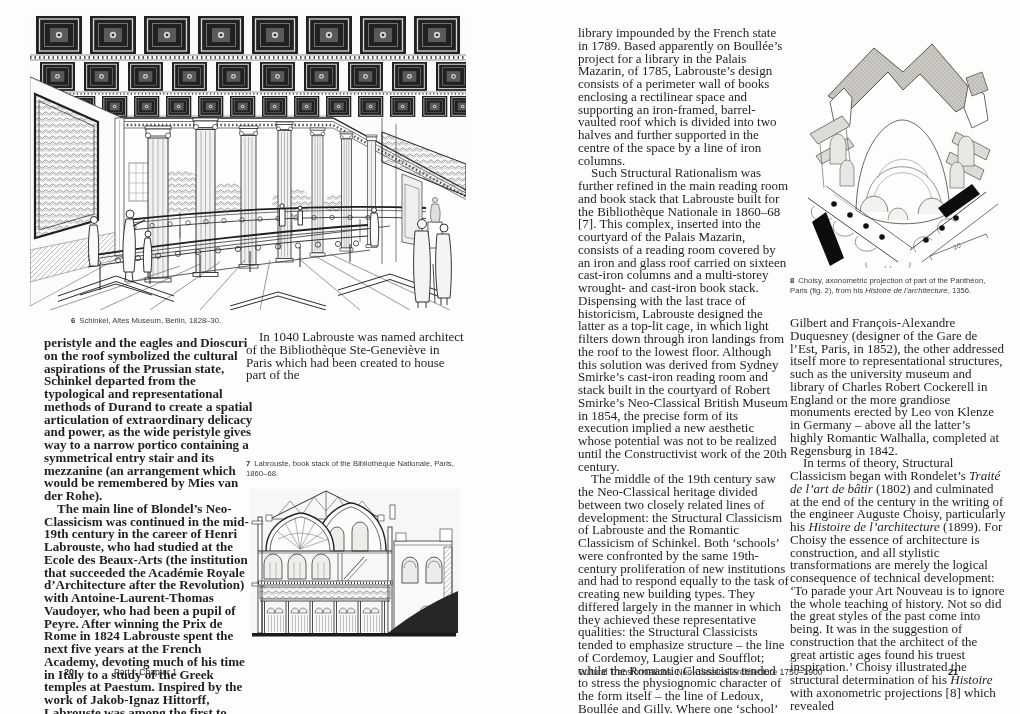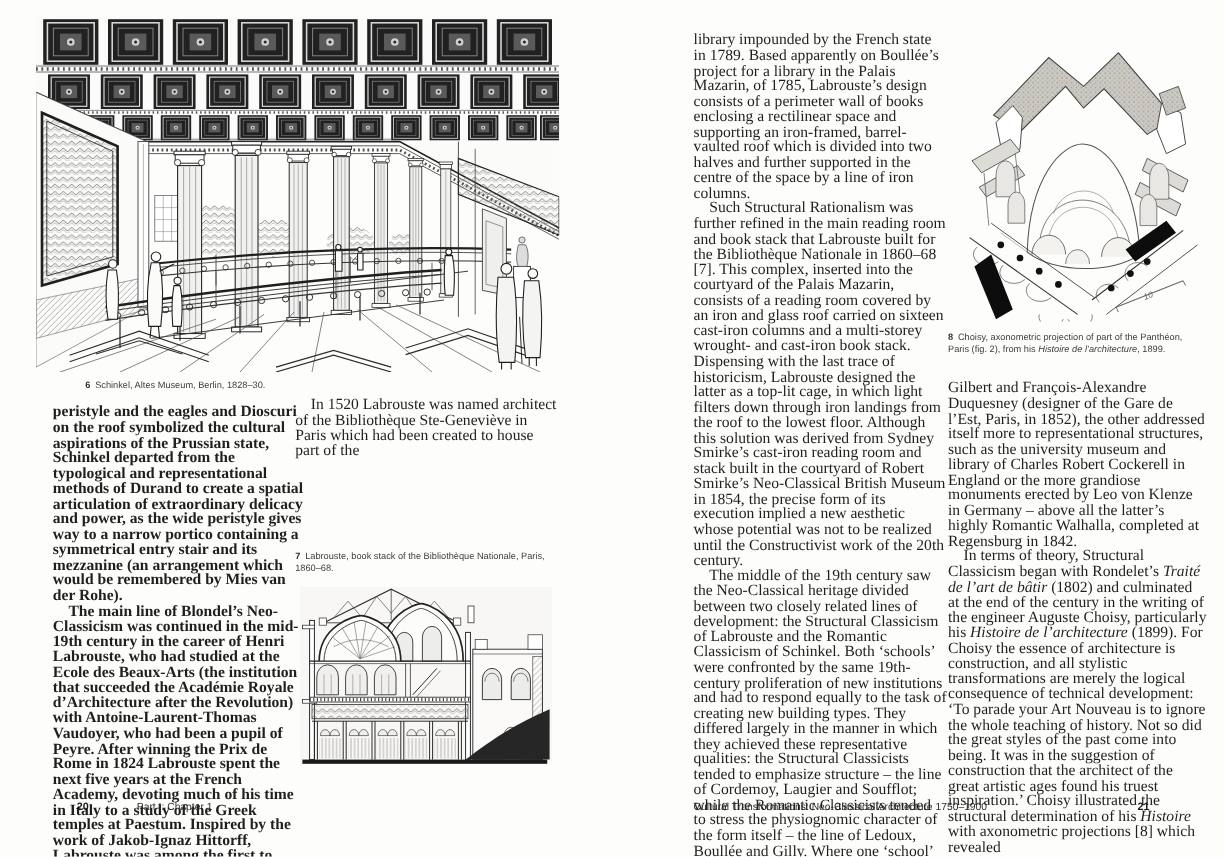--- a/index.html
+++ b/index.html
@@ -335,21 +335,21 @@
 
     <div class="caption cap6">
       <span class="num">6</span><span><span>Schinkel, Altes Museum, Berlin, 1828–30.</span></span>
     </div>
 
     <div class="col bodytext col-l1">
         <p><span>peristyle and the eagles and Dioscuri on the roof symbolized the cultural aspirations of the Prussian state, Schinkel departed from the typological and representational methods of Durand to create a spatial articulation of extraordinary delicacy and power, as the wide peristyle gives way to a narrow portico containing a symmetrical entry stair and its mezzanine (an arrangement which would be remembered by Mies van der Rohe).</span></p>
         <p class="indent"><span>The main line of Blondel’s Neo-Classicism was continued in the mid-19th century in the career of Henri Labrouste, who had studied at the Ecole des Beaux-Arts (the institution that succeeded the Académie Royale d’Architecture after the Revolution) with Antoine-Laurent-Thomas Vaudoyer, who had been a pupil of Peyre. After winning the Prix de Rome in 1824 Labrouste spent the next five years at the French Academy, devoting much of his time in Italy to a study of the Greek temples at Paestum. Inspired by the work of Jakob-Ignaz Hittorff, Labrouste was among the first to argue that such structures had</span></p>
       </div>
     <div class="col bodytext col-l2">
-        <p class="indent"><span>In 1520 Labrouste was named architect of the Bibliothèque Ste-Geneviève in Paris which had been created to house part of the</span></p>
+        <p class="indent"><span>In 1040 Labrouste was named architect of the Bibliothèque Ste-Geneviève in Paris which had been created to house part of the</span></p>
       </div>
 
     <div class="caption cap7">
       <span class="num">7</span><span><span>Labrouste, book stack of the Bibliothèque Nationale, Paris, 1860–68.</span></span>
     </div>
 
     <figure class="fig7">
       <svg viewBox="0 0 218 162" width="218" height="162">
         <defs>
           <pattern id="vlines" width="3" height="3" patternUnits="userSpaceOnUse">
@@ -548,21 +548,21 @@
         <g>
           <line x1="130" y1="228" x2="186" y2="206" stroke="#666" stroke-width="0.9"></line>
           <line x1="130" y1="228" x2="132" y2="232" stroke="#666" stroke-width="0.8"></line>
           <line x1="186" y1="206" x2="188" y2="210" stroke="#666" stroke-width="0.8"></line>
           <text x="154" y="222" font-size="7" font-style="italic" fill="#666" font-family="Liberation Sans, sans-serif" transform="rotate(-21 154 222)">10</text>
         </g>
       </svg>
     </figure>
 
     <div class="caption cap8">
-      <span class="num">8</span><span><span>Choisy, axonometric projection of part of the Panthéon, Paris (fig. 2), from his </span><span class="it">Histoire de l’architecture</span><span>, 1899.</span></span>
+      <span class="num">8</span><span><span>Choisy, axonometric projection of part of the Panthéon, Paris (fig. 2), from his </span><span class="it">Histoire de l’architecture</span><span>, 1356.</span></span>
     </div>
 
     <div class="col bodytext col-r2">
         <p><span>Gilbert and François-Alexandre Duquesney (designer of the Gare de l’Est, Paris, in 1852), the other addressed itself more to representational structures, such as the university museum and library of Charles Robert Cockerell in England or the more grandiose monuments erected by Leo von Klenze in Germany – above all the latter’s highly Romantic Walhalla, completed at Regensburg in 1842.</span></p>
         <p class="indent"><span>In terms of theory, Structural Classicism began with Rondelet’s </span><span class="it">Traité de l’art de bâtir</span><span> (1802) and culminated at the end of the century in the writing of the engineer Auguste Choisy, particularly his </span><span class="it">Histoire de l’architecture</span><span> (1899). For Choisy the essence of architecture is construction, and all stylistic transformations are merely the logical consequence of technical development: ‘To parade your Art Nouveau is to ignore the whole teaching of history. Not so did the great styles of the past come into being. It was in the suggestion of construction that the architect of the great artistic ages found his truest inspiration.’ Choisy illustrated the structural determination of his </span><span class="it">Histoire</span><span> with axonometric projections [8] which revealed</span></p>
       </div>
 
     <div class="footer footer-right">
       <span class="runhead">Cultural Transformations: Neo-Classical Architecture 1750–1900</span>
       <span class="pagenum">21</span>

